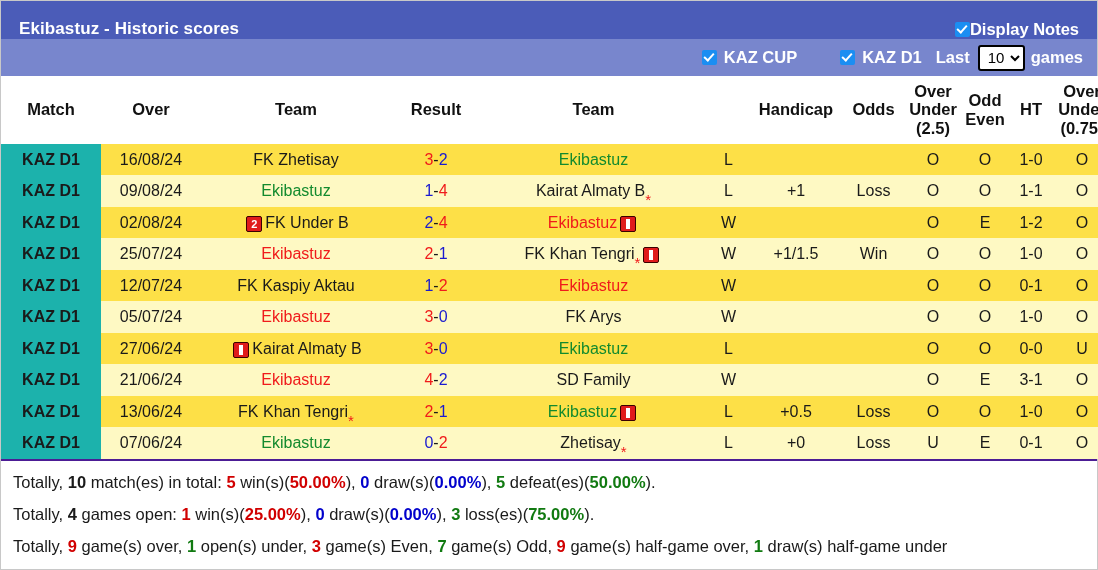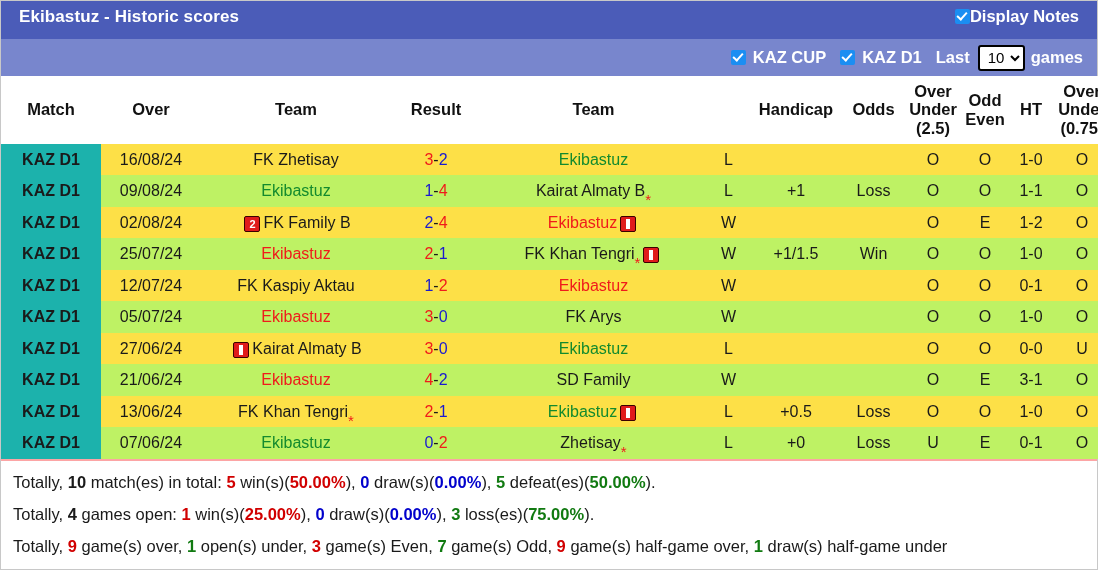--- a/index.html
+++ b/index.html
@@ -17,21 +17,21 @@
     position: relative;
     border: 1px solid #c8c8c8;
     background: #fff;
   }
 
   
   .titlebar {
     height: 38px;
     background: #4b5cb8;
     display: flex;
-    align-items: flex-start;
+    align-items: flex-end;
     padding: 6px 14px 0 18px;
     color: #ffffff;
   }
   .title-text {
     font-size: 17px;
     font-weight: bold;
     letter-spacing: .1px;
     white-space: nowrap;
   }
   .titlebar .spacer { flex: 1 1 auto; }
@@ -75,20 +75,21 @@
     justify-content: flex-end;
     padding: 0 14px 0 0;
     color: #ffffff;
     gap: 0px;
   }
   .subbar .chk-item {
     display: flex;
     align-items: center;
     gap: 7px;
     margin-right: 14px;
+    margin-left: 29px;
   }
   .subbar .chk-label {
     font-size: 16.5px;
     font-weight: bold;
     white-space: nowrap;
   }
   .last-label, .games-label {
     font-size: 16.5px;
     font-weight: bold;
     white-space: nowrap;
@@ -124,21 +125,21 @@
   table.scores td {
     font-size: 16px;
     padding: 0 2px;
     height: 31.5px;
     text-align: center;
     vertical-align: middle;
     color: #1a1a1a;
     white-space: nowrap;
   }
   tr.row-odd td  { background: #fde047; }
-  tr.row-even td { background: #bef264; }
+  tr.row-even td { background: #fef9c3; }
 
   td.league {
     background: #1cb2ac !important;
     color: #ffffff;
     font-weight: bold;
     font-size: 16.5px;
   }
 
   
   .c-match   { width: 100px; }
@@ -203,21 +204,21 @@
   .cellflex {
     display: flex;
     align-items: flex-end;
     justify-content: center;
     gap: 0px;
   }
 
   
   .footer {
     padding: 6px 10px 4px 10px;
-    border-top: 2px solid #fca5a5;
+    border-top: 2px solid #4c1d95;
   }
   .footer p {
     margin: 0;
     padding: 5px 0 6px 2px;
     font-size: 16.5px;
     color: #1a1a1a;
     line-height: 1.28;
     white-space: nowrap;
   }
   .b-red   { color: #d10000; font-weight: bold; }
@@ -340,21 +341,21 @@
           <td class="o-green">O</td>
           <td class="ht">1-1</td>
           <td class="o-red">O</td>
         </tr>
         <tr class="row-odd">
           <td class="league">KAZ D1</td>
           <td>02/08/24</td>
           <td>
             <span class="cellflex">
               <span class="card two"></span>
-              <span class="t-black">FK Family B</span>
+              <span class="t-black">FK Under B</span>
             </span>
           </td>
           <td><span class="s-blue">2</span><span class="t-black">-</span><span class="s-red">4</span></td>
           <td>
             <span class="cellflex">
               <span class="t-red">Ekibastuz</span>
               <span class="card"></span>
             </span>
           </td>
           <td class="wl-w">W</td>

